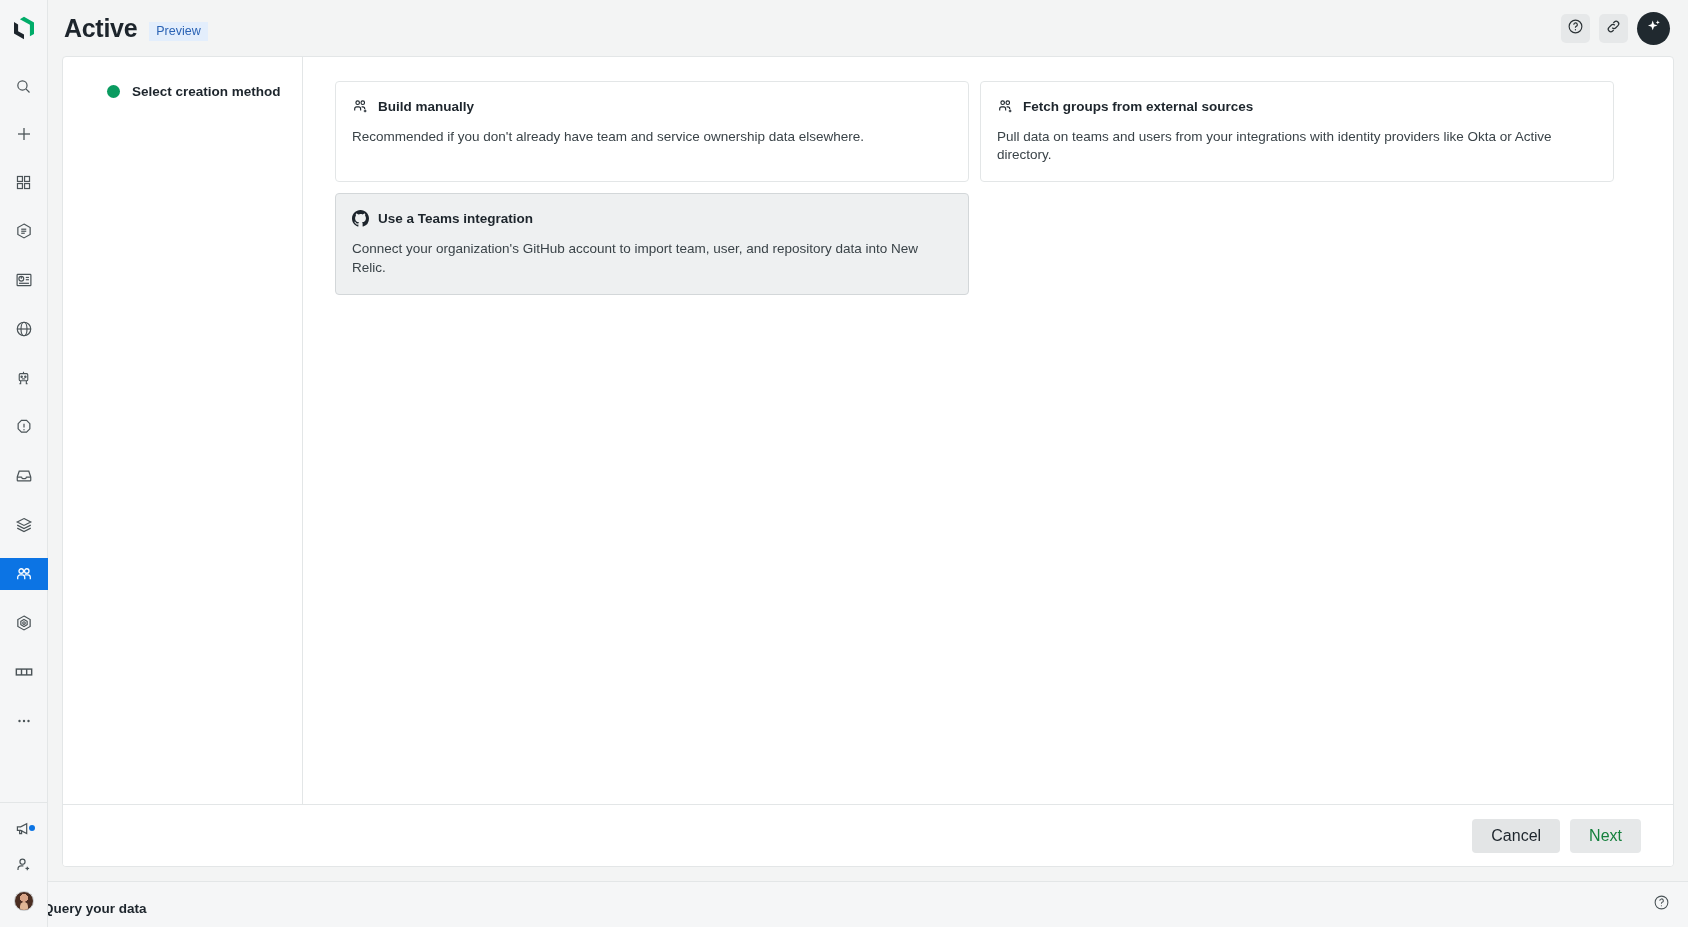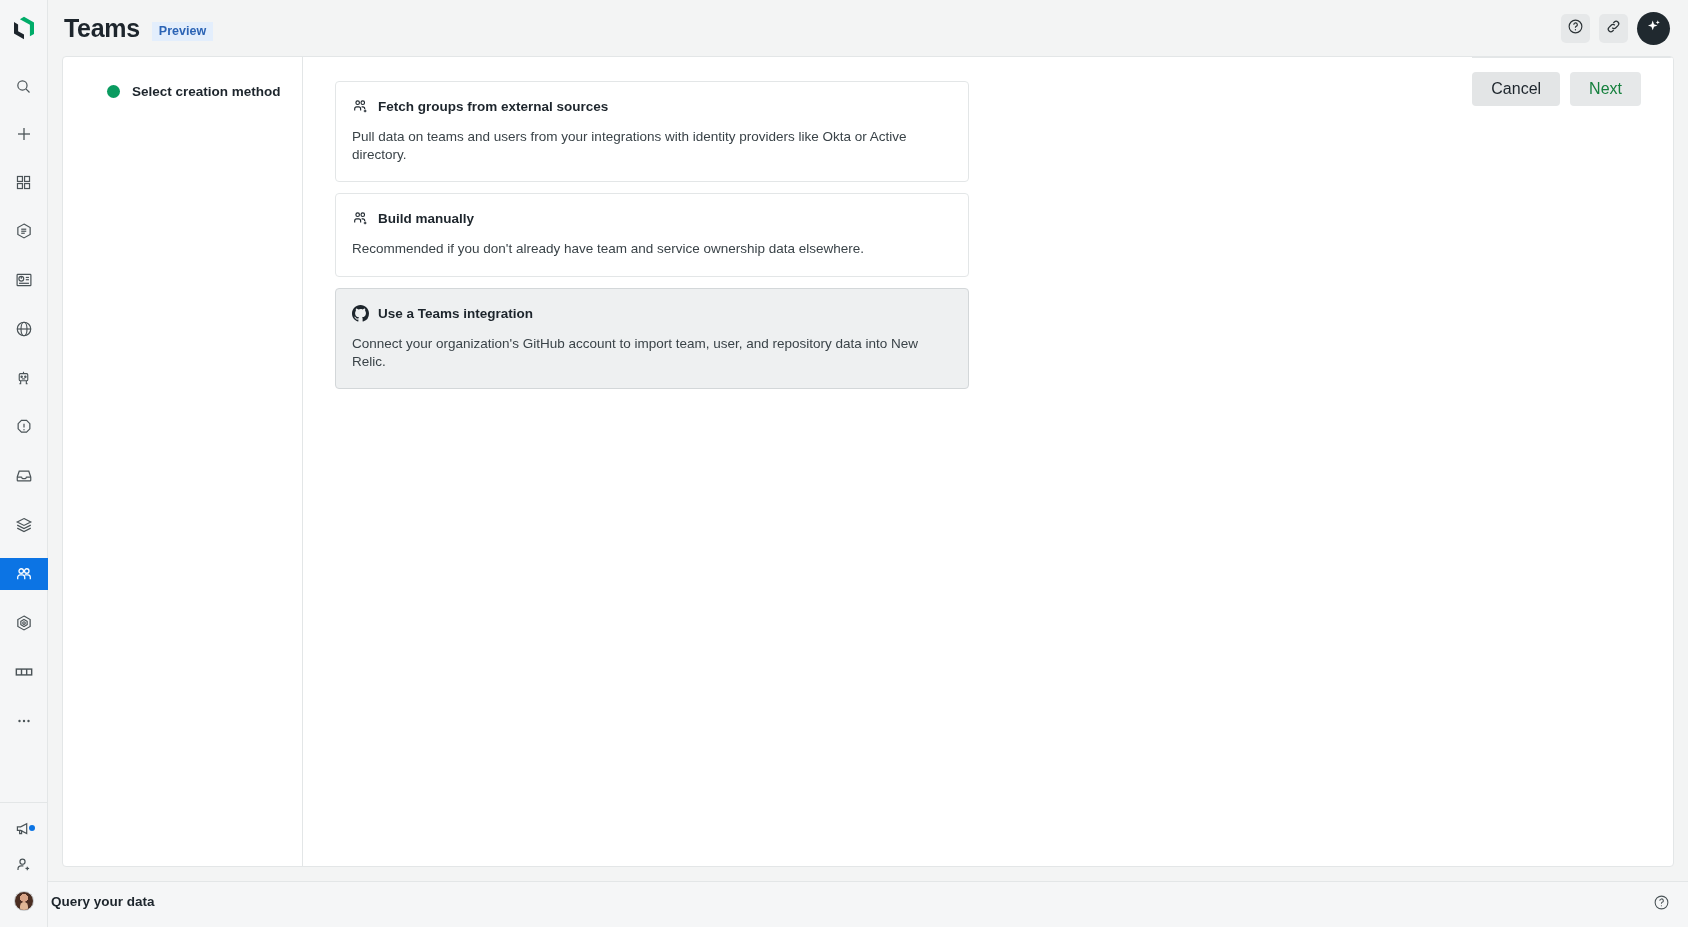--- a/index.html
+++ b/index.html
@@ -107,21 +107,21 @@
   }
   .title-wrap { display: flex; align-items: baseline; gap: 12px; }
   .page-title {
     font-size: 25px;
     font-weight: 700;
     letter-spacing: -0.3px;
     color: #1d252c;
   }
   .preview-badge {
     font-size: 12.5px;
-    font-weight: 700;
+    font-weight: 400;
     color: #2c64b5;
     background: #e3eefc;
     border-radius: 0;
     padding: 2px 7px 3px;
     position: relative;
     top: -2px;
   }
   .header-actions { display: flex; align-items: center; gap: 9px; }
   .icon-chip {
     width: 29px; height: 29px;
@@ -145,21 +145,21 @@
     min-height: 0;
     display: flex;
     padding: 0 14px 0 14px;
   }
   .panel-inner {
     flex: 1 1 auto;
     background: #ffffff;
     border: 1px solid #e3e6e7;
     border-radius: 4px;
     display: flex;
-    flex-direction: row;
+    flex-direction: column;
     overflow: hidden;
   }
   .panel-main { display: flex; flex: 1 1 auto; min-height: 0; }
 
   .steps {
     width: 240px;
     flex: 0 0 240px;
     border-right: 1px solid #e3e6e7;
     padding: 22px 0 0 0;
   }
@@ -245,21 +245,21 @@
   .bottombar {
     flex: 0 0 46px;
     height: 46px;
     background: #f5f6f7;
     border-top: 1px solid #e3e6e7;
     display: flex;
     align-items: center;
     justify-content: space-between;
     padding: 0 18px 0 14px;
   }
-  .bb-left { display: flex; align-items: flex-start; gap: 19px; cursor: pointer; }
+  .bb-left { display: flex; align-items: flex-end; gap: 11px; cursor: pointer; }
   .bb-label { font-size: 13.5px; font-weight: 700; color: #1d252c; }
   .bb-right { color: #4a5357; cursor: pointer; display: flex; }
   .pad-gap { height: 14px; flex: 0 0 14px; }
 </style>
 </head>
 <body>
 
 <div class="app">
 
   <nav class="rail">
@@ -445,21 +445,21 @@
       </div>
       <div class="rail-btn" style="height:24px">
         <span class="avatar"></span>
       </div>
     </div>
 
   </nav>
 
   <header class="header">
     <div class="title-wrap">
-      <span class="page-title">Teams</span>
+      <span class="page-title">Active</span>
       <span class="preview-badge">Preview</span>
     </div>
     <div class="header-actions">
       <div class="icon-chip">
         <span>
           <svg width="17" height="17" viewBox="0 0 24 24" fill="none" stroke="currentColor" stroke-width="1.6">
               <circle cx="12" cy="12" r="9"></circle>
               <path d="M9.6 9.4a2.5 2.5 0 1 1 3.3 2.4c-.7.3-1 .8-1 1.6v.3"></path>
               <circle cx="11.9" cy="16.6" r="0.9" fill="currentColor" stroke="none"></circle>
             </svg>
@@ -492,55 +492,55 @@
         <aside class="steps">
           <div class="step">
             <span class="step-dot"></span>
             <span class="step-label">Select creation method</span>
           </div>
         </aside>
 
         <section class="content">
 
           <div class="cards">
+
+            <div class="card">
+              <div class="card-head">
+                <span class="card-icon">
+                  <svg width="17" height="17" viewBox="0 0 24 24" fill="none" stroke="currentColor" stroke-width="1.6">
+                      <circle cx="8" cy="6.6" r="2.5"></circle>
+                      <circle cx="15.2" cy="6.6" r="2.5"></circle>
+                      <path d="M3.8 17.6v-2.2a2.8 2.8 0 0 1 2.8-2.8h2.8a2.8 2.8 0 0 1 2.8 2.8v2.2"></path>
+                      <path d="M13.6 12.6h1.6a2.8 2.8 0 0 1 2.8 2.8"></path>
+                      <line x1="18.5" y1="16.4" x2="18.5" y2="20.2"></line>
+                      <line x1="16.6" y1="18.3" x2="20.4" y2="18.3"></line>
+                    </svg>
+                </span>
+                <span class="card-title">Build manually</span>
+              </div>
+              <div class="card-desc">Recommended if you don't already have team and service ownership data elsewhere.</div>
+            </div>
 
             <div class="card">
               <div class="card-head">
                 <span class="card-icon">
                   <svg width="17" height="17" viewBox="0 0 24 24" fill="none" stroke="currentColor" stroke-width="1.6">
                       <circle cx="8" cy="6.6" r="2.5"></circle>
                       <circle cx="15.2" cy="6.6" r="2.5"></circle>
                       <path d="M3.8 17.6v-2.2a2.8 2.8 0 0 1 2.8-2.8h2.8a2.8 2.8 0 0 1 2.8 2.8v2.2"></path>
                       <path d="M13.6 12.6h1.6a2.8 2.8 0 0 1 2.8 2.8"></path>
                       <line x1="18.5" y1="16.4" x2="18.5" y2="20.2"></line>
                       <line x1="16.6" y1="18.3" x2="20.4" y2="18.3"></line>
                     </svg>
                 </span>
                 <span class="card-title">Fetch groups from external sources</span>
               </div>
               <div class="card-desc">Pull data on teams and users from your integrations with identity providers like Okta or Active directory.</div>
             </div>
 
-            <div class="card">
-              <div class="card-head">
-                <span class="card-icon">
-                  <svg width="17" height="17" viewBox="0 0 24 24" fill="none" stroke="currentColor" stroke-width="1.6">
-                      <circle cx="8" cy="6.6" r="2.5"></circle>
-                      <circle cx="15.2" cy="6.6" r="2.5"></circle>
-                      <path d="M3.8 17.6v-2.2a2.8 2.8 0 0 1 2.8-2.8h2.8a2.8 2.8 0 0 1 2.8 2.8v2.2"></path>
-                      <path d="M13.6 12.6h1.6a2.8 2.8 0 0 1 2.8 2.8"></path>
-                      <line x1="18.5" y1="16.4" x2="18.5" y2="20.2"></line>
-                      <line x1="16.6" y1="18.3" x2="20.4" y2="18.3"></line>
-                    </svg>
-                </span>
-                <span class="card-title">Build manually</span>
-              </div>
-              <div class="card-desc">Recommended if you don't already have team and service ownership data elsewhere.</div>
-            </div>
-
             <div class="card selected">
               <div class="card-head">
                 <span class="card-icon">
                   <svg width="17" height="17" viewBox="0 0 16 16" fill="currentColor">
                       <path d="M8 0C3.58 0 0 3.58 0 8c0 3.54 2.29 6.53 5.47 7.59.4.07.55-.17.55-.38 0-.19-.01-.82-.01-1.49-2.01.37-2.53-.49-2.69-.94-.09-.23-.48-.94-.82-1.13-.28-.15-.68-.52-.01-.53.63-.01 1.08.58 1.23.82.72 1.21 1.87.87 2.33.66.07-.52.28-.87.51-1.07-1.78-.2-3.64-.89-3.64-3.95 0-.87.31-1.59.82-2.15-.08-.2-.36-1.02.08-2.12 0 0 .67-.21 2.2.82a7.4 7.4 0 0 1 2-.27c.68 0 1.36.09 2 .27 1.53-1.04 2.2-.82 2.2-.82.44 1.1.16 1.92.08 2.12.51.56.82 1.27.82 2.15 0 3.07-1.87 3.75-3.65 3.95.29.25.54.73.54 1.48 0 1.07-.01 1.93-.01 2.2 0 .21.15.46.55.38A8.01 8.01 0 0 0 16 8c0-4.42-3.58-8-8-8z"></path>
                     </svg>
                 </span>
                 <span class="card-title">Use a Teams integration</span>
               </div>
               <div class="card-desc">Connect your organization's GitHub account to import team, user, and repository data into New Relic.</div>

